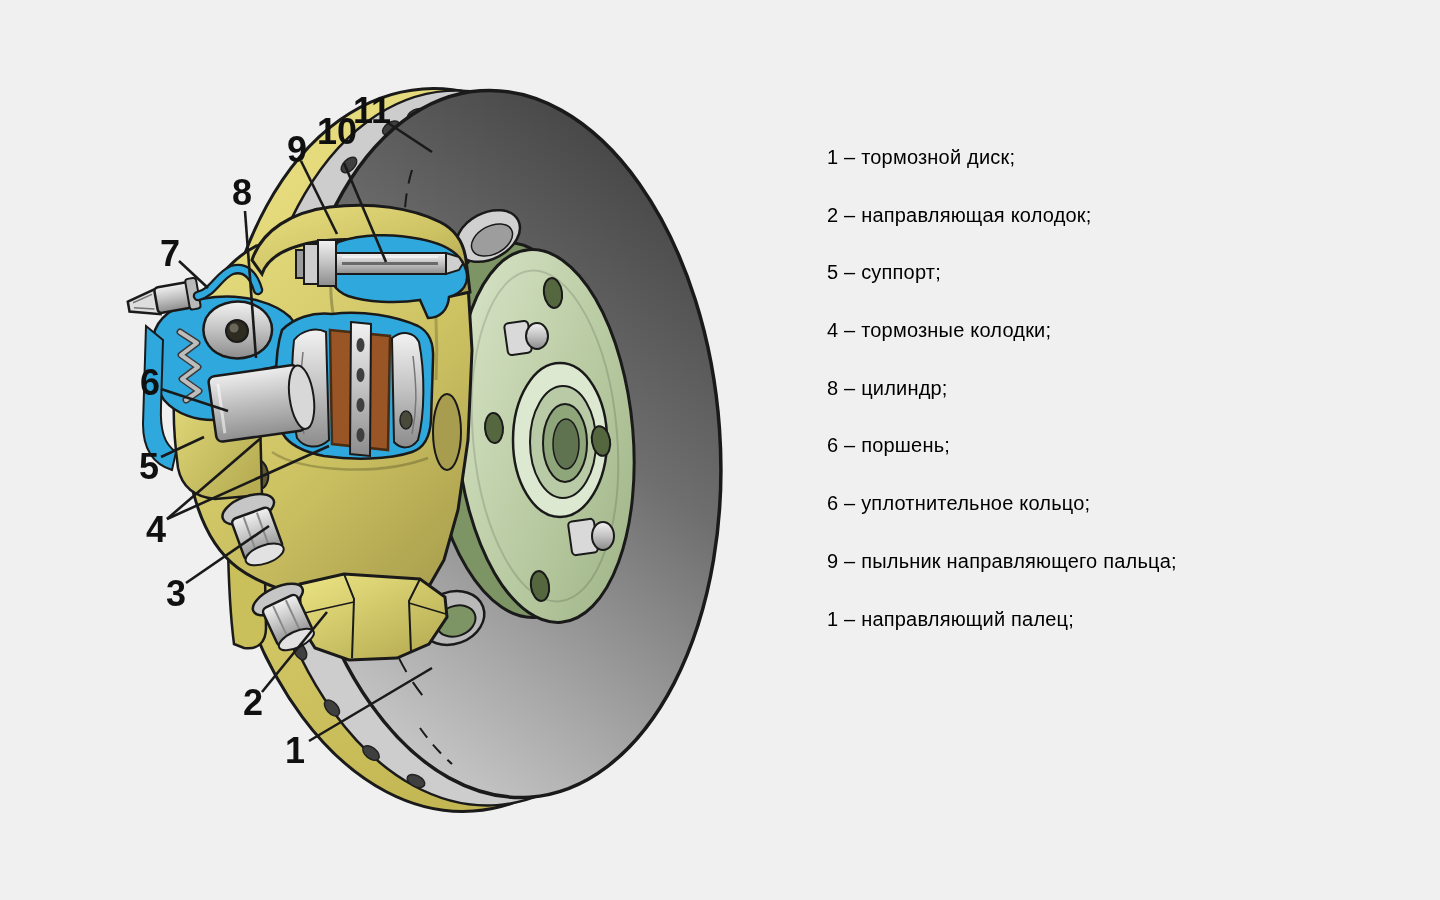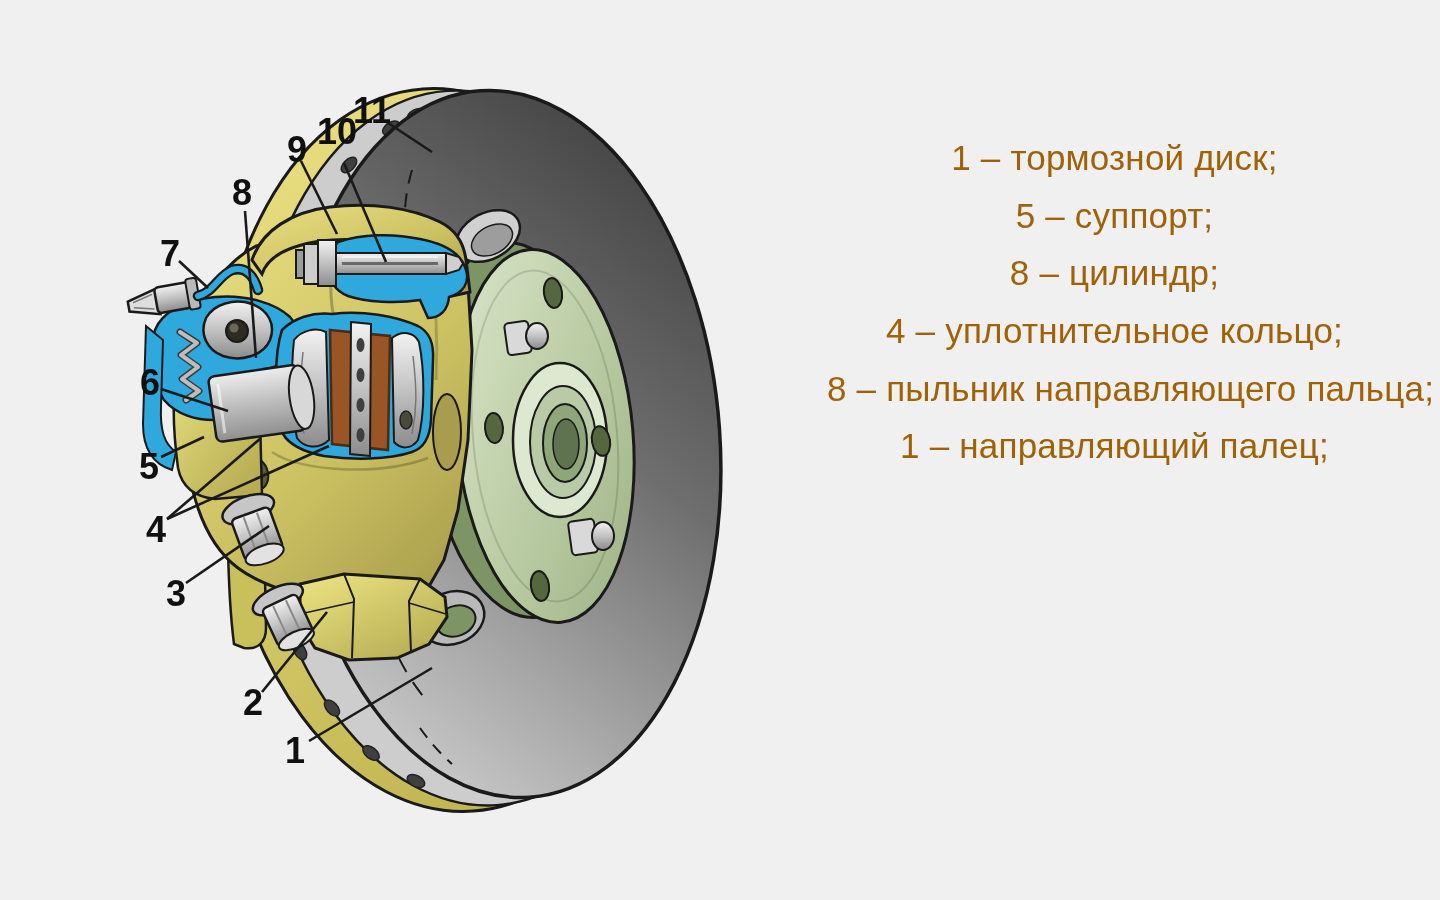--- a/index.html
+++ b/index.html
@@ -9,26 +9,25 @@
     font-family:"Liberation Sans", sans-serif;
     position:relative;
     overflow:hidden;
   }
   .stage{position:absolute;left:0;top:0;width:1440px;height:900px;}
   .diagram{position:absolute;left:0;top:0;}
   .legend{
     position:absolute;
     left:827px;top:129px;
     width:575px;
-    color:#a16207;
-    font-size:35px;
+    color:#000000;
+    font-size:20px;
     line-height:57.7px;
     letter-spacing:0.2px;
     white-space:nowrap;
-    text-align:center;
   }
   .legend-row{height:57.7px;}
   .callout-num{
     font-family:"Liberation Sans", sans-serif;
     font-weight:bold;
     font-size:36px;
     fill:#101010;
   }
   .leader{stroke:#1a1a1a;stroke-width:2.6;}
   .dashline{stroke:#1a1a1a;stroke-width:2;fill:none;}
@@ -292,20 +291,23 @@
       <text class="callout-num" x="170" y="266">7</text>
       <text class="callout-num" x="242" y="205">8</text>
       <text class="callout-num" x="297" y="162">9</text>
       <text class="callout-num" x="337" y="144">10</text>
       <text class="callout-num" x="372" y="123">11</text>
     </g>
   </svg>
 
   <div class="legend">
     <div class="legend-row">1 – тормозной диск;</div>
+    <div class="legend-row">2 – направляющая колодок;</div>
     <div class="legend-row">5 – суппорт;</div>
+    <div class="legend-row">4 – тормозные колодки;</div>
     <div class="legend-row">8 – цилиндр;</div>
-    <div class="legend-row">4 – уплотнительное кольцо;</div>
-    <div class="legend-row">8 – пыльник направляющего пальца;</div>
+    <div class="legend-row">6 – поршень;</div>
+    <div class="legend-row">6 – уплотнительное кольцо;</div>
+    <div class="legend-row">9 – пыльник направляющего пальца;</div>
     <div class="legend-row">1 – направляющий палец;</div>
   </div>
 
 </div>
 
 </body></html>

